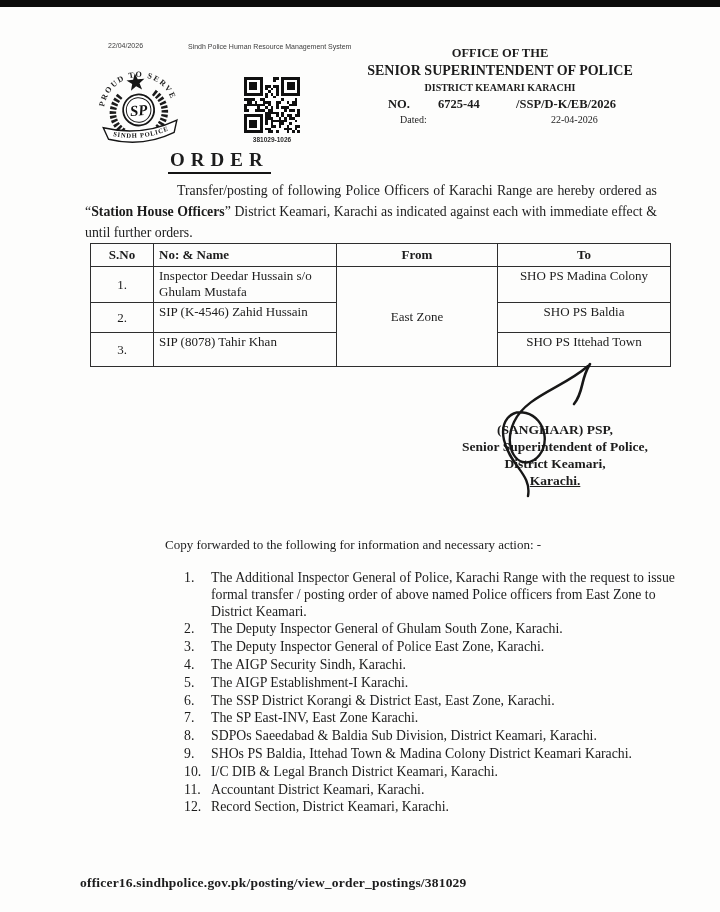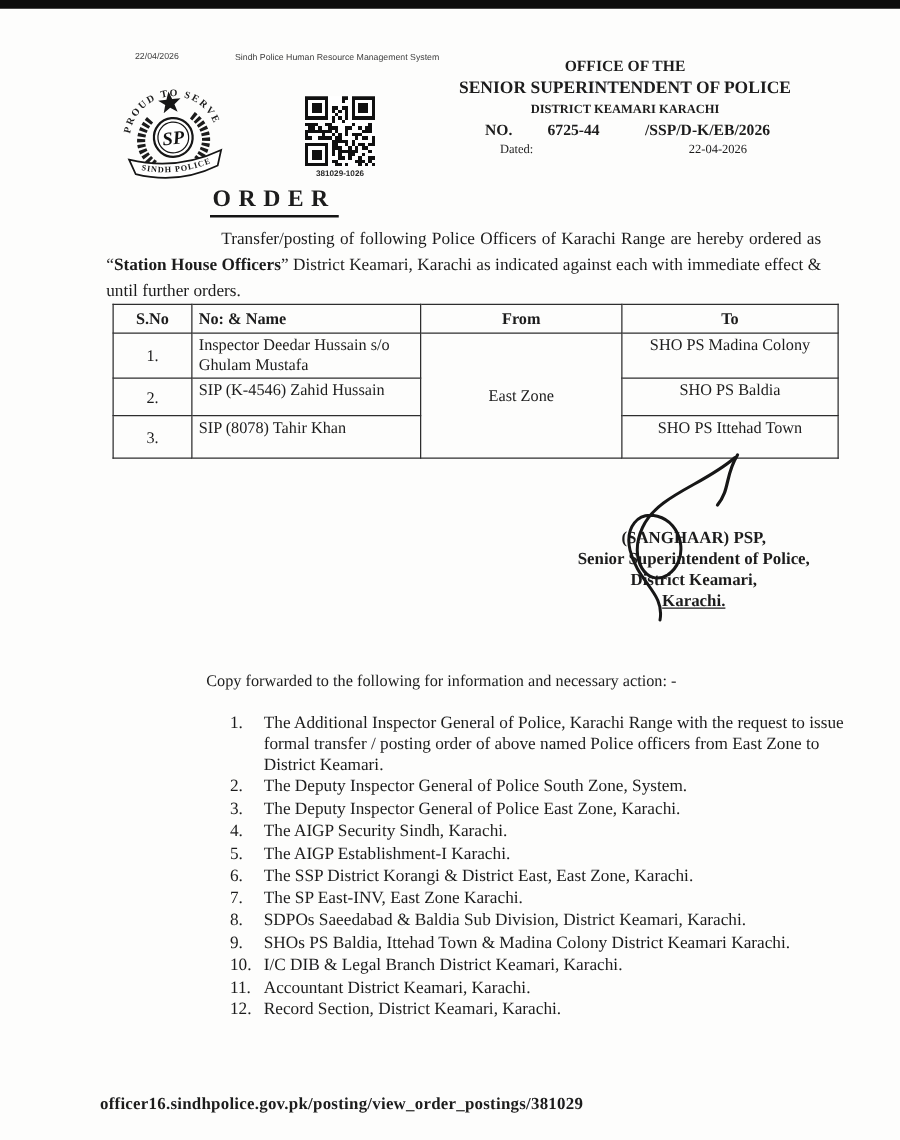--- a/index.html
+++ b/index.html
@@ -283,21 +283,21 @@
   </svg>
 
   <div class="abs cc-intro">Copy forwarded to the following for information and necessary action: -</div>
   <div class="abs cc-list">
     <div class="cc-item">
         <span class="cc-num">1.</span>
         <span class="cc-text">The Additional Inspector General of Police, Karachi Range with the request to issue formal transfer / posting order of above named Police officers from East Zone to District Keamari.</span>
       </div>
     <div class="cc-item">
         <span class="cc-num">2.</span>
-        <span class="cc-text">The Deputy Inspector General of Police South Zone, System.</span>
+        <span class="cc-text">The Deputy Inspector General of Ghulam South Zone, Karachi.</span>
       </div>
     <div class="cc-item">
         <span class="cc-num">3.</span>
         <span class="cc-text">The Deputy Inspector General of Police East Zone, Karachi.</span>
       </div>
     <div class="cc-item">
         <span class="cc-num">4.</span>
         <span class="cc-text">The AIGP Security Sindh, Karachi.</span>
       </div>
     <div class="cc-item">

